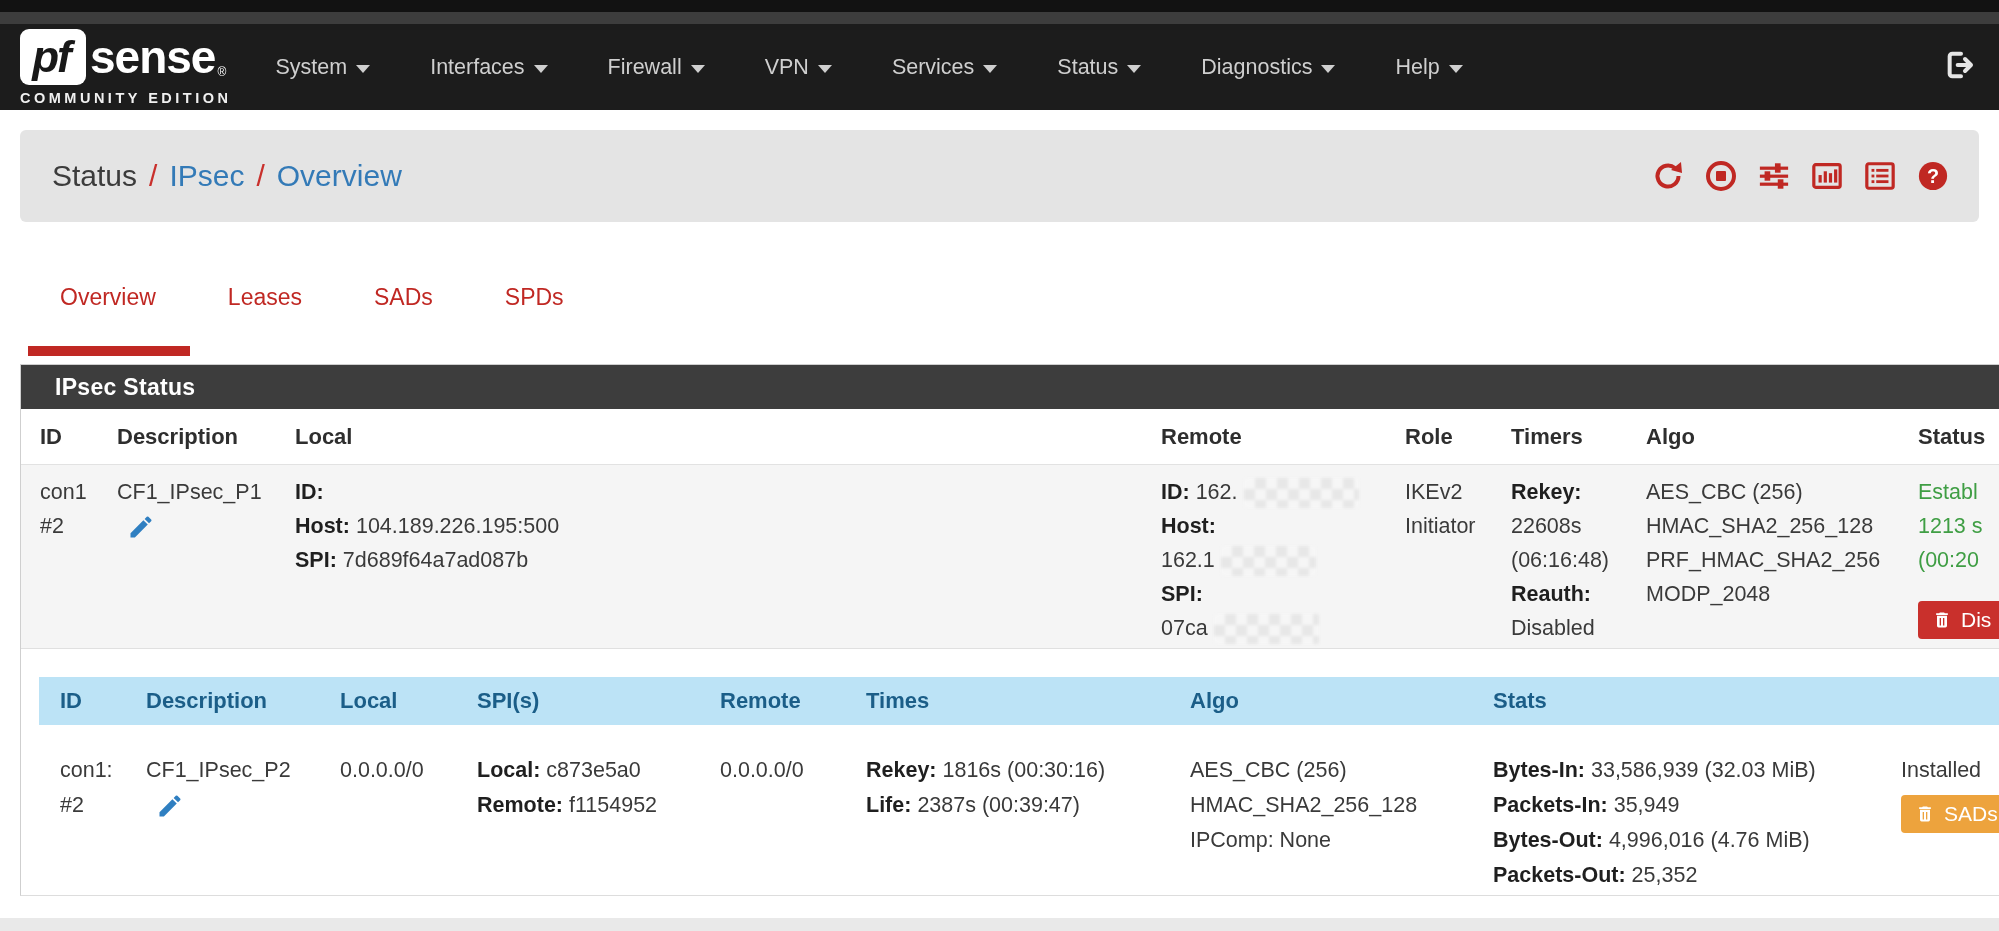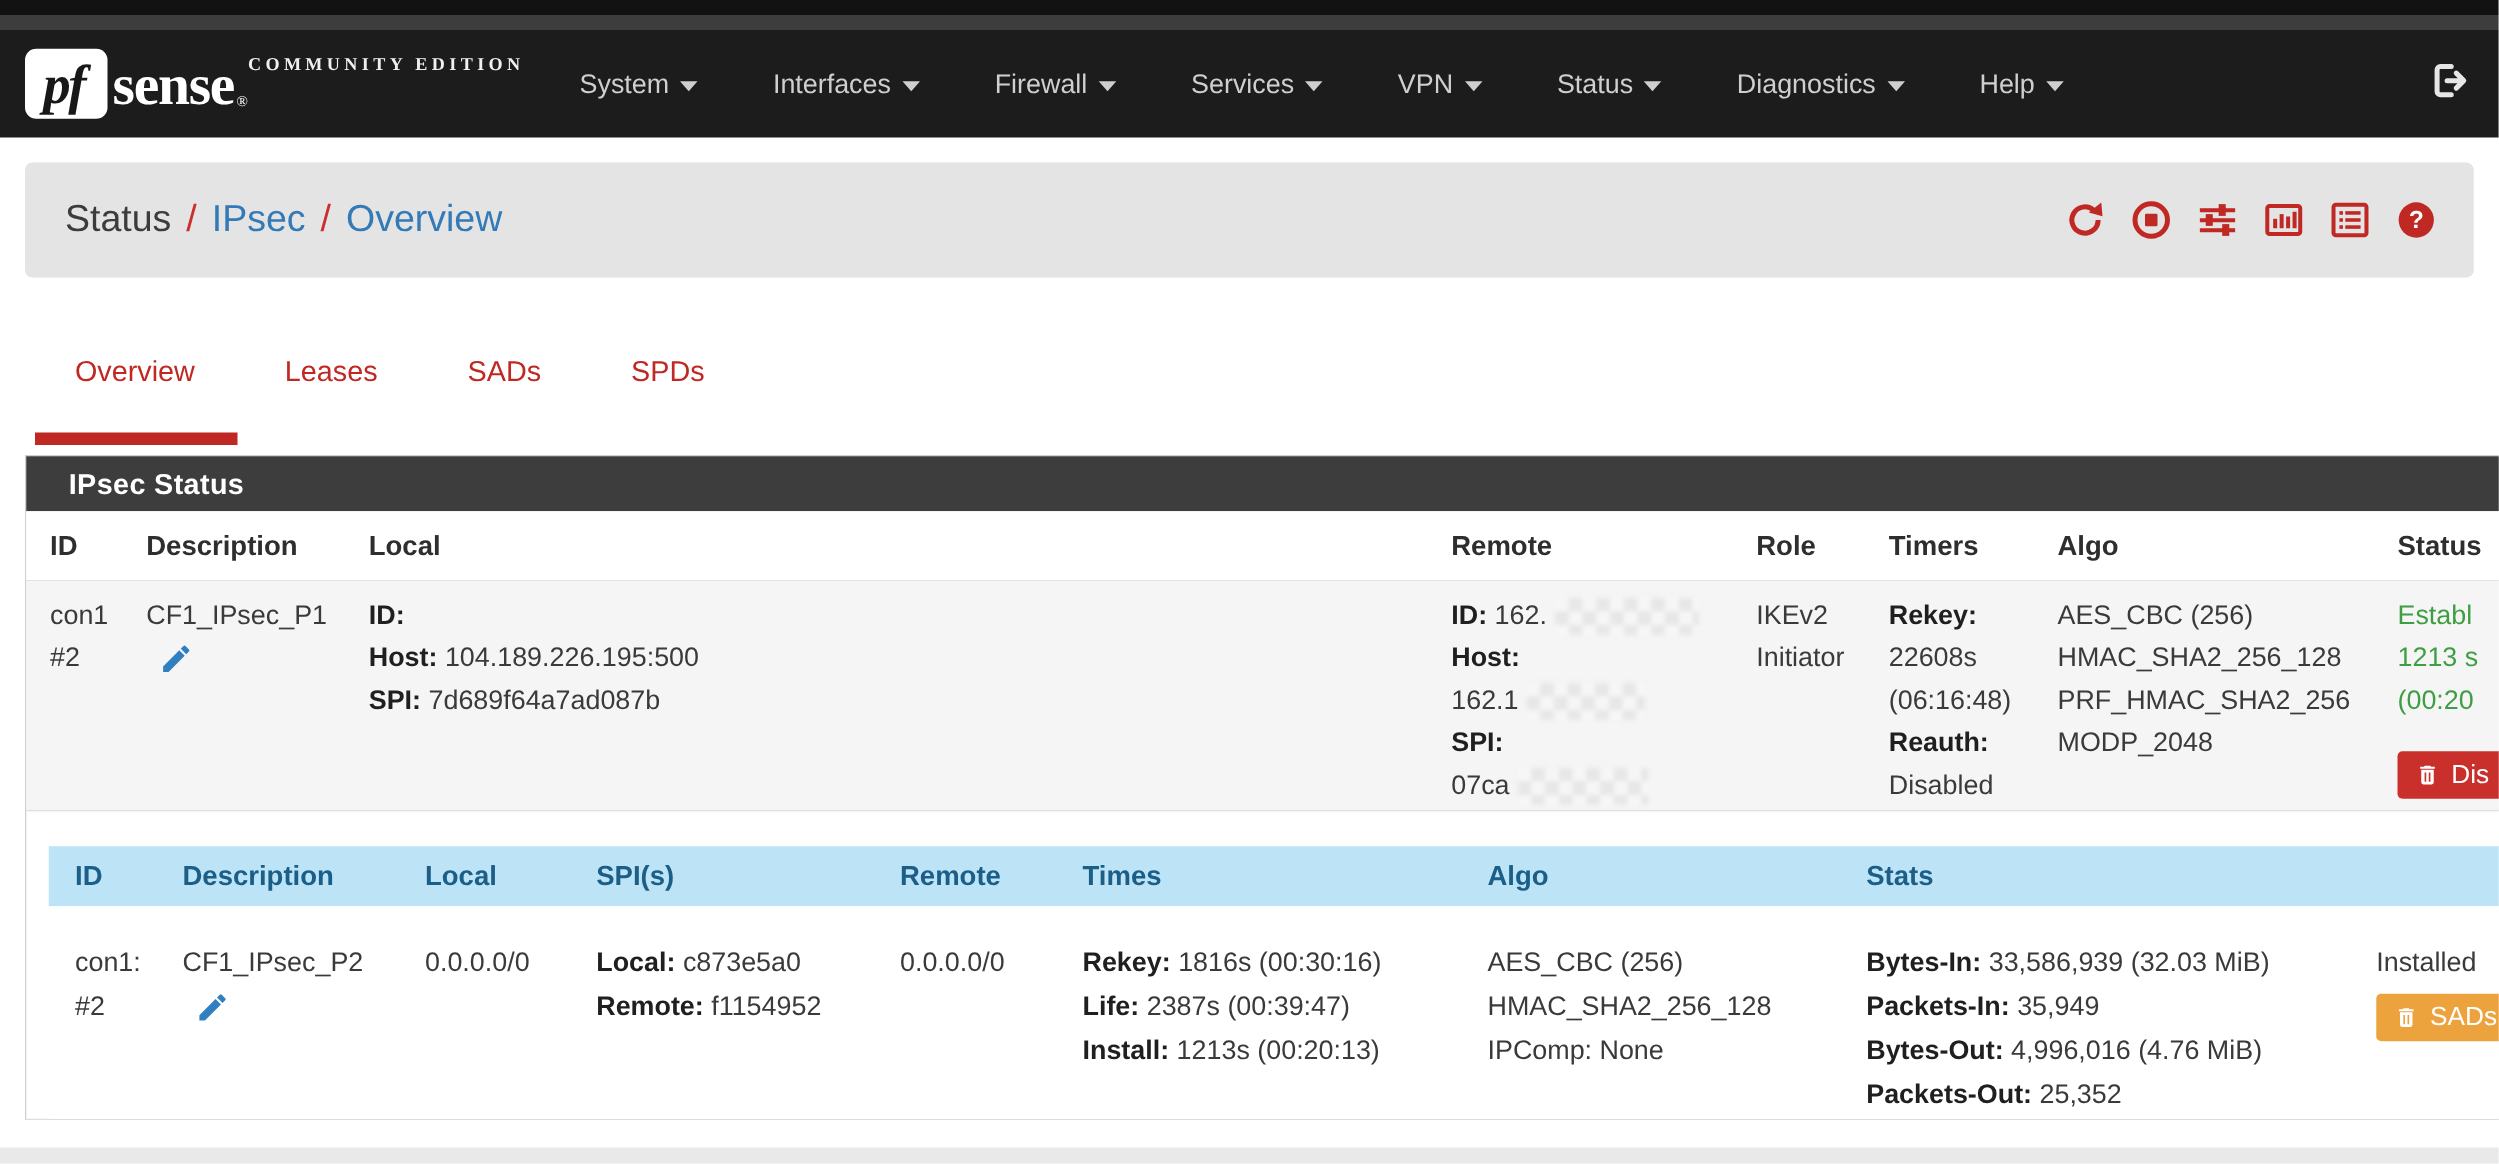--- a/index.html
+++ b/index.html
@@ -4,21 +4,21 @@
 <style>
   :root{ font-family:"Liberation Sans","DejaVu Sans",sans-serif; }
   *{ box-sizing:border-box; margin:0; padding:0; }
   html,body{ background:#fff; }
   body{ width:1999px; height:931px; overflow:hidden; position:relative; color:#3a3a3a; }
 
   
   .strip-top{ height:12px; background:#121212; }
   .strip-sub{ height:12px; background:#3d3d3d; }
   .navbar{ height:86px; background:var(--navbar-bg); display:flex; align-items:center; padding:0 24px 0 20px; position:relative; }
-  .logo{ display:flex; flex-direction:row; cursor:pointer;font-family:Liberation Serif, serif; }
+  .logo{ display:flex; flex-direction:column; cursor:pointer; }
   .logo-top{ display:flex; align-items:center; }
   .logo-pf-box{ background:#fff; border-radius:9px; width:66px; height:56px; display:flex; align-items:center; justify-content:center; }
   .logo-pf{ font-style:italic; font-weight:bold; font-size:44px; color:#181818; letter-spacing:-2px; padding-right:4px; }
   .logo-sense{ color:#fff; font-weight:bold; font-size:46px; letter-spacing:-1px; margin-left:4px; }
   .logo-reg{ color:#fff; font-size:12px; align-self:flex-end; margin:0 0 6px 2px; }
   .logo-sub{ color:#f0f0f0; font-size:14.5px; font-weight:bold; letter-spacing:3.5px; margin-top:5px; }
   .menu{ display:flex; margin-left:20px; gap:12px; }
   .menu-item{ color:#cfcfcf; font-size:21.5px; padding:0 24px; display:flex; align-items:center; gap:9px; cursor:pointer; height:66px; }
   .caret{ width:0; height:0; border-left:7px solid transparent; border-right:7px solid transparent; border-top:8px solid #cfcfcf; margin-top:3px; }
   .signout{ position:absolute; right:24px; top:50%; transform:translateY(-50%); cursor:pointer; }
@@ -99,25 +99,25 @@
       </div>
     <div class="menu-item">
         <span>Interfaces</span>
         <span class="caret"></span>
       </div>
     <div class="menu-item">
         <span>Firewall</span>
         <span class="caret"></span>
       </div>
     <div class="menu-item">
+        <span>VPN</span>
+        <span class="caret"></span>
+      </div>
+    <div class="menu-item">
         <span>Services</span>
-        <span class="caret"></span>
-      </div>
-    <div class="menu-item">
-        <span>VPN</span>
         <span class="caret"></span>
       </div>
     <div class="menu-item">
         <span>Status</span>
         <span class="caret"></span>
       </div>
     <div class="menu-item">
         <span>Diagnostics</span>
         <span class="caret"></span>
       </div>
@@ -304,21 +304,20 @@
       </div>
       <div class="cell">0.0.0.0/0</div>
       <div class="cell">
         <div><b>Local:</b> <span>c873e5a0</span></div>
         <div><b>Remote:</b> <span>f1154952</span></div>
       </div>
       <div class="cell">0.0.0.0/0</div>
       <div class="cell">
         <div class="nowrap"><b>Rekey:</b> <span>1816s (00:30:16)</span></div>
         <div class="nowrap"><b>Life:</b> <span>2387s (00:39:47)</span></div>
-        <div class="nowrap"><b>Install:</b> <span>1213s (00:20:13)</span></div>
       </div>
       <div class="cell">
         <div class="nowrap">AES_CBC (256)</div>
         <div class="nowrap">HMAC_SHA2_256_128</div>
         <div class="nowrap">IPComp: None</div>
       </div>
       <div class="cell">
         <div class="nowrap"><b>Bytes-In:</b> <span>33,586,939 (32.03 MiB)</span></div>
         <div class="nowrap"><b>Packets-In:</b> <span>35,949</span></div>
         <div class="nowrap"><b>Bytes-Out:</b> <span>4,996,016 (4.76 MiB)</span></div>

